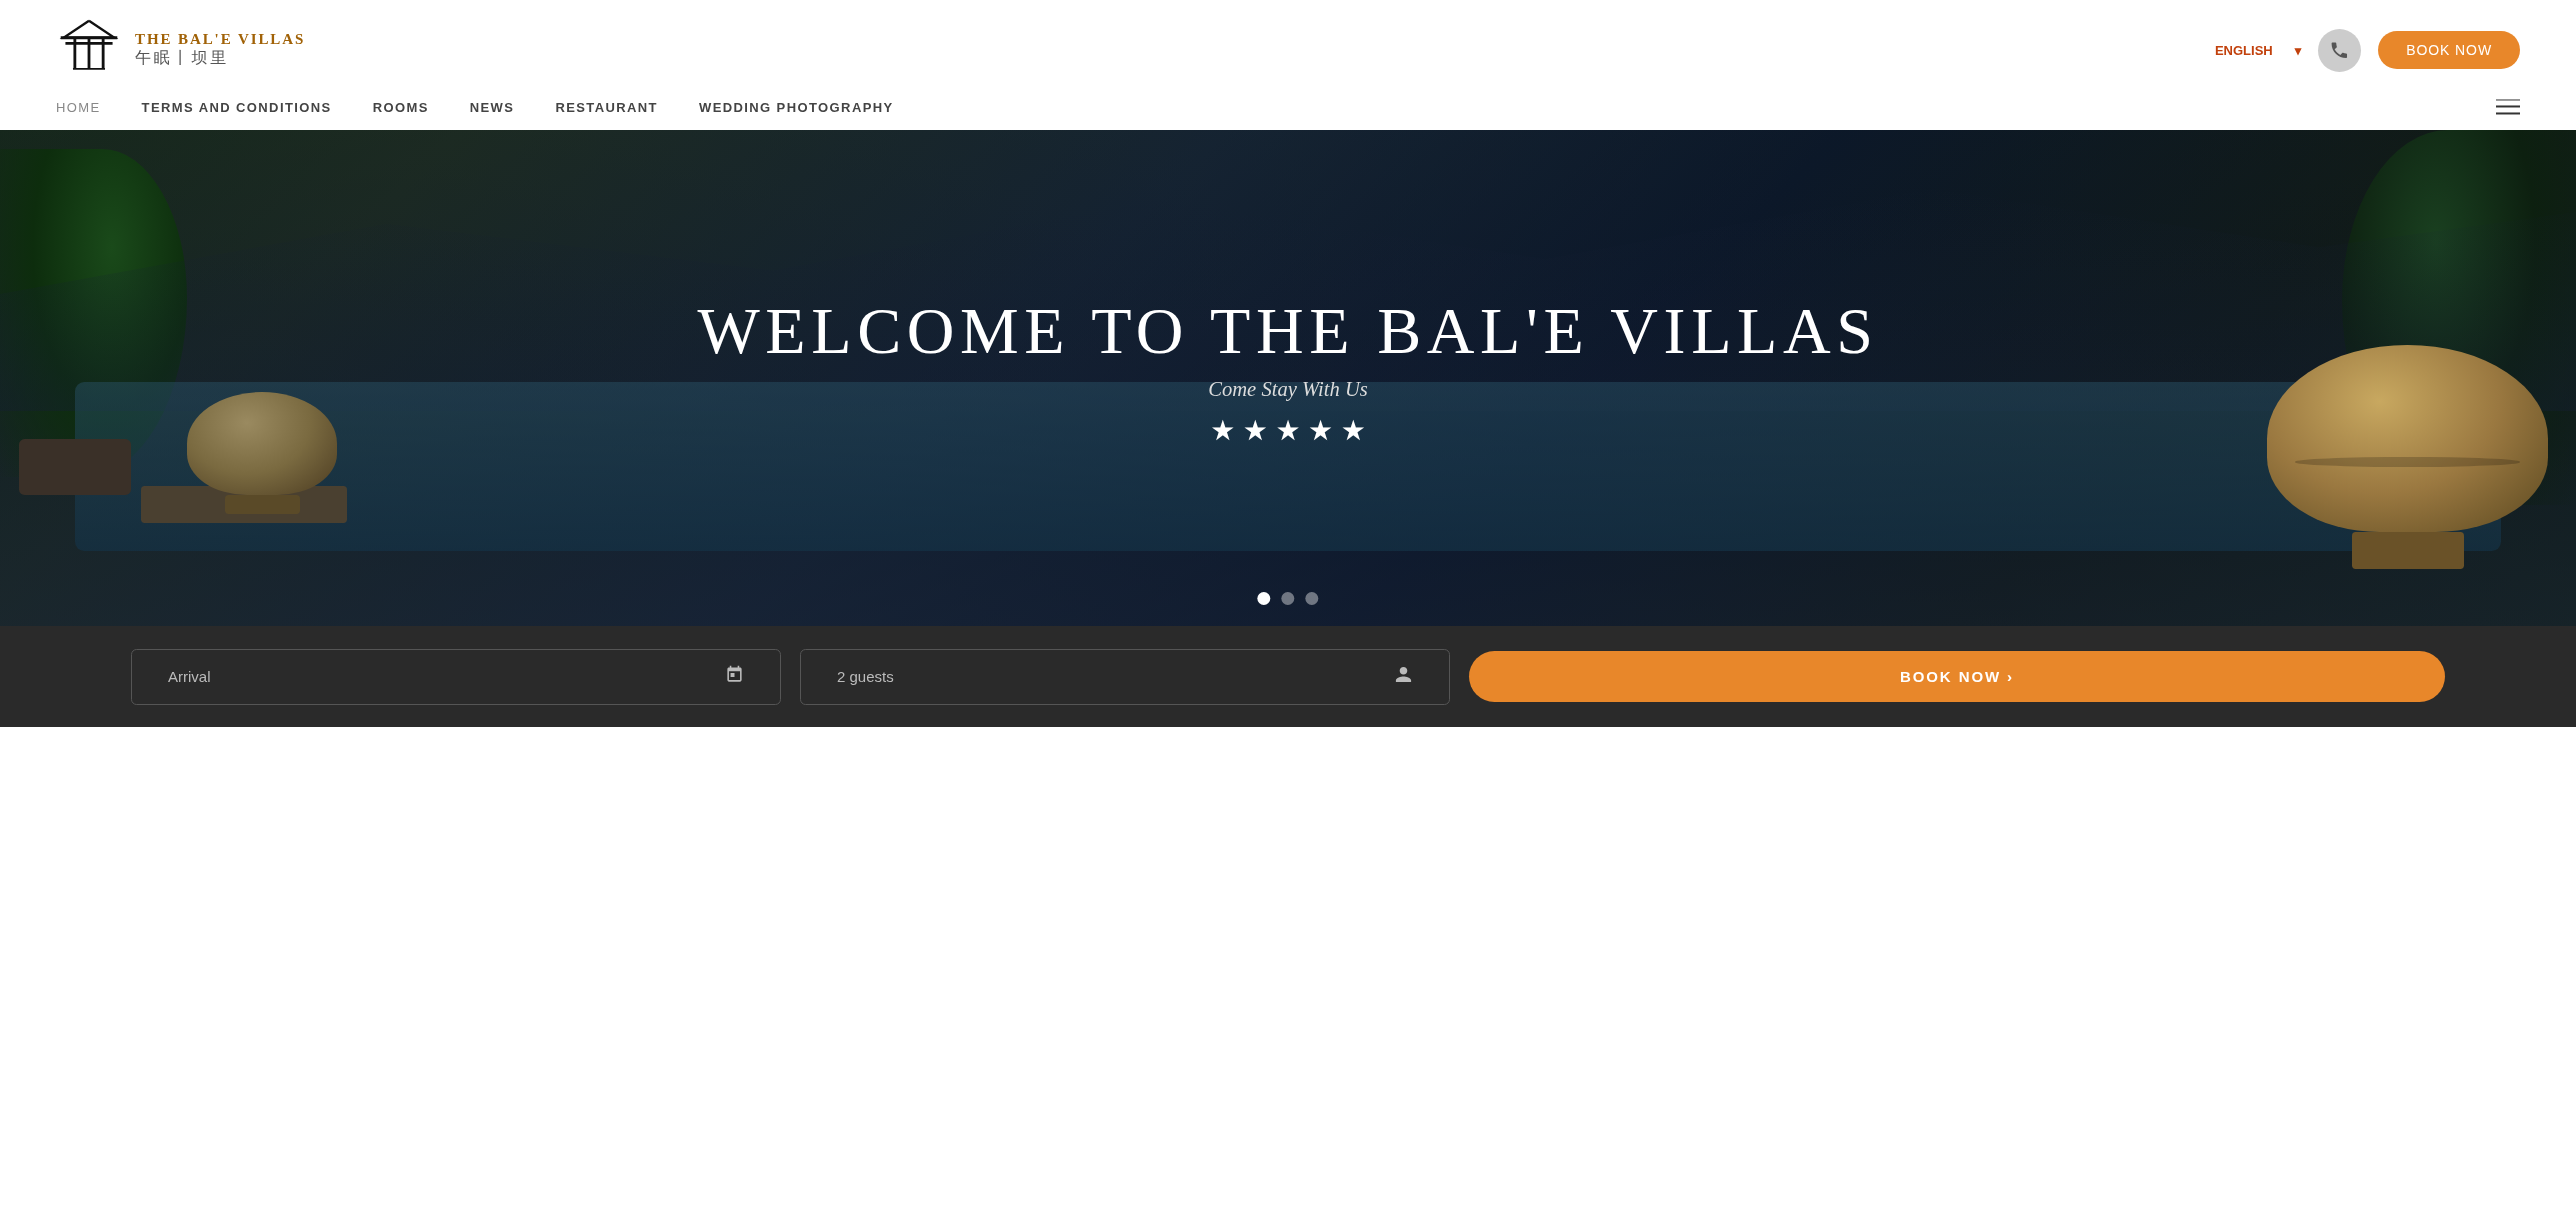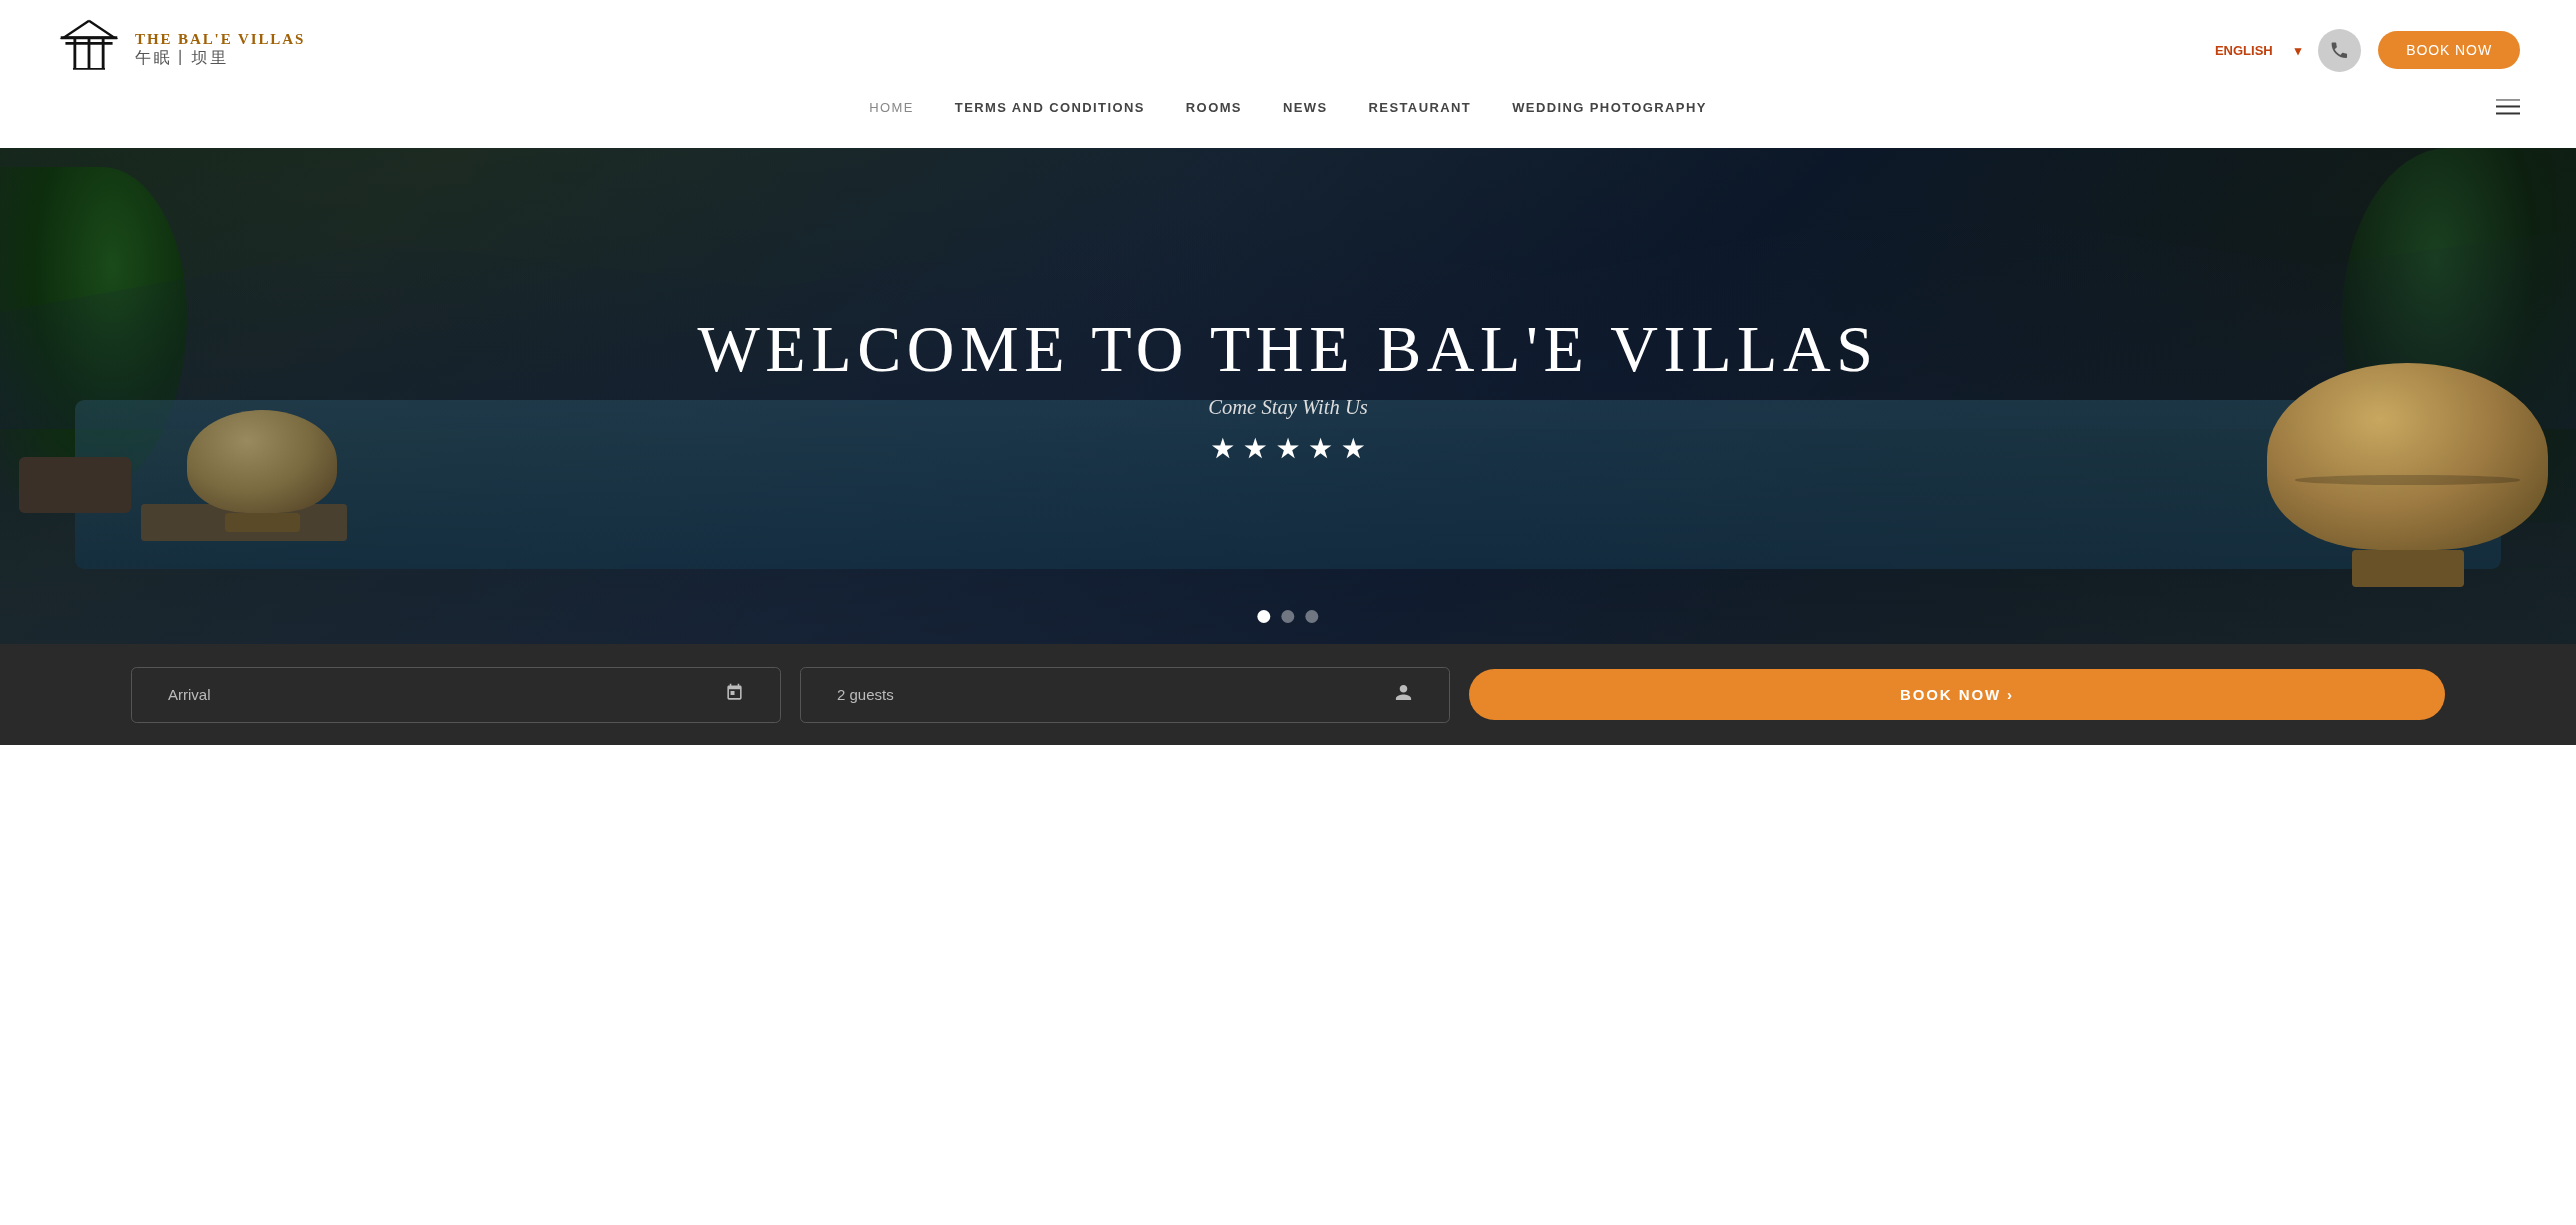--- a/index.html
+++ b/index.html
@@ -80,21 +80,20 @@
       font-weight: 400;
       letter-spacing: 0.9px;
       cursor: pointer;
       text-transform: uppercase;
     }
 
     
     .nav {
       display: flex;
       align-items: center;
-      justify-content: center;
       gap: 41px;
       padding: 17px 56px 15px 56px;
       background: #fff;
       position: relative;
       z-index: 10;
     }
     .nav a {
       text-decoration: none;
       font-size: 13px;
       font-weight: 600;
@@ -124,21 +123,20 @@
       background: #333;
     }
 
     
     .hero {
       position: relative;
       width: 100%;
       height: 496px;
       overflow: hidden;
       background: #1a1a2e;
-      margin-top: 18px;
     }
     .hero-bg {
       width: 100%;
       height: 100%;
       background: linear-gradient(
         to bottom,
         rgba(10,20,30,0.3) 0%,
         rgba(10,20,40,0.5) 60%,
         rgba(20,30,50,0.6) 100%
       ),

